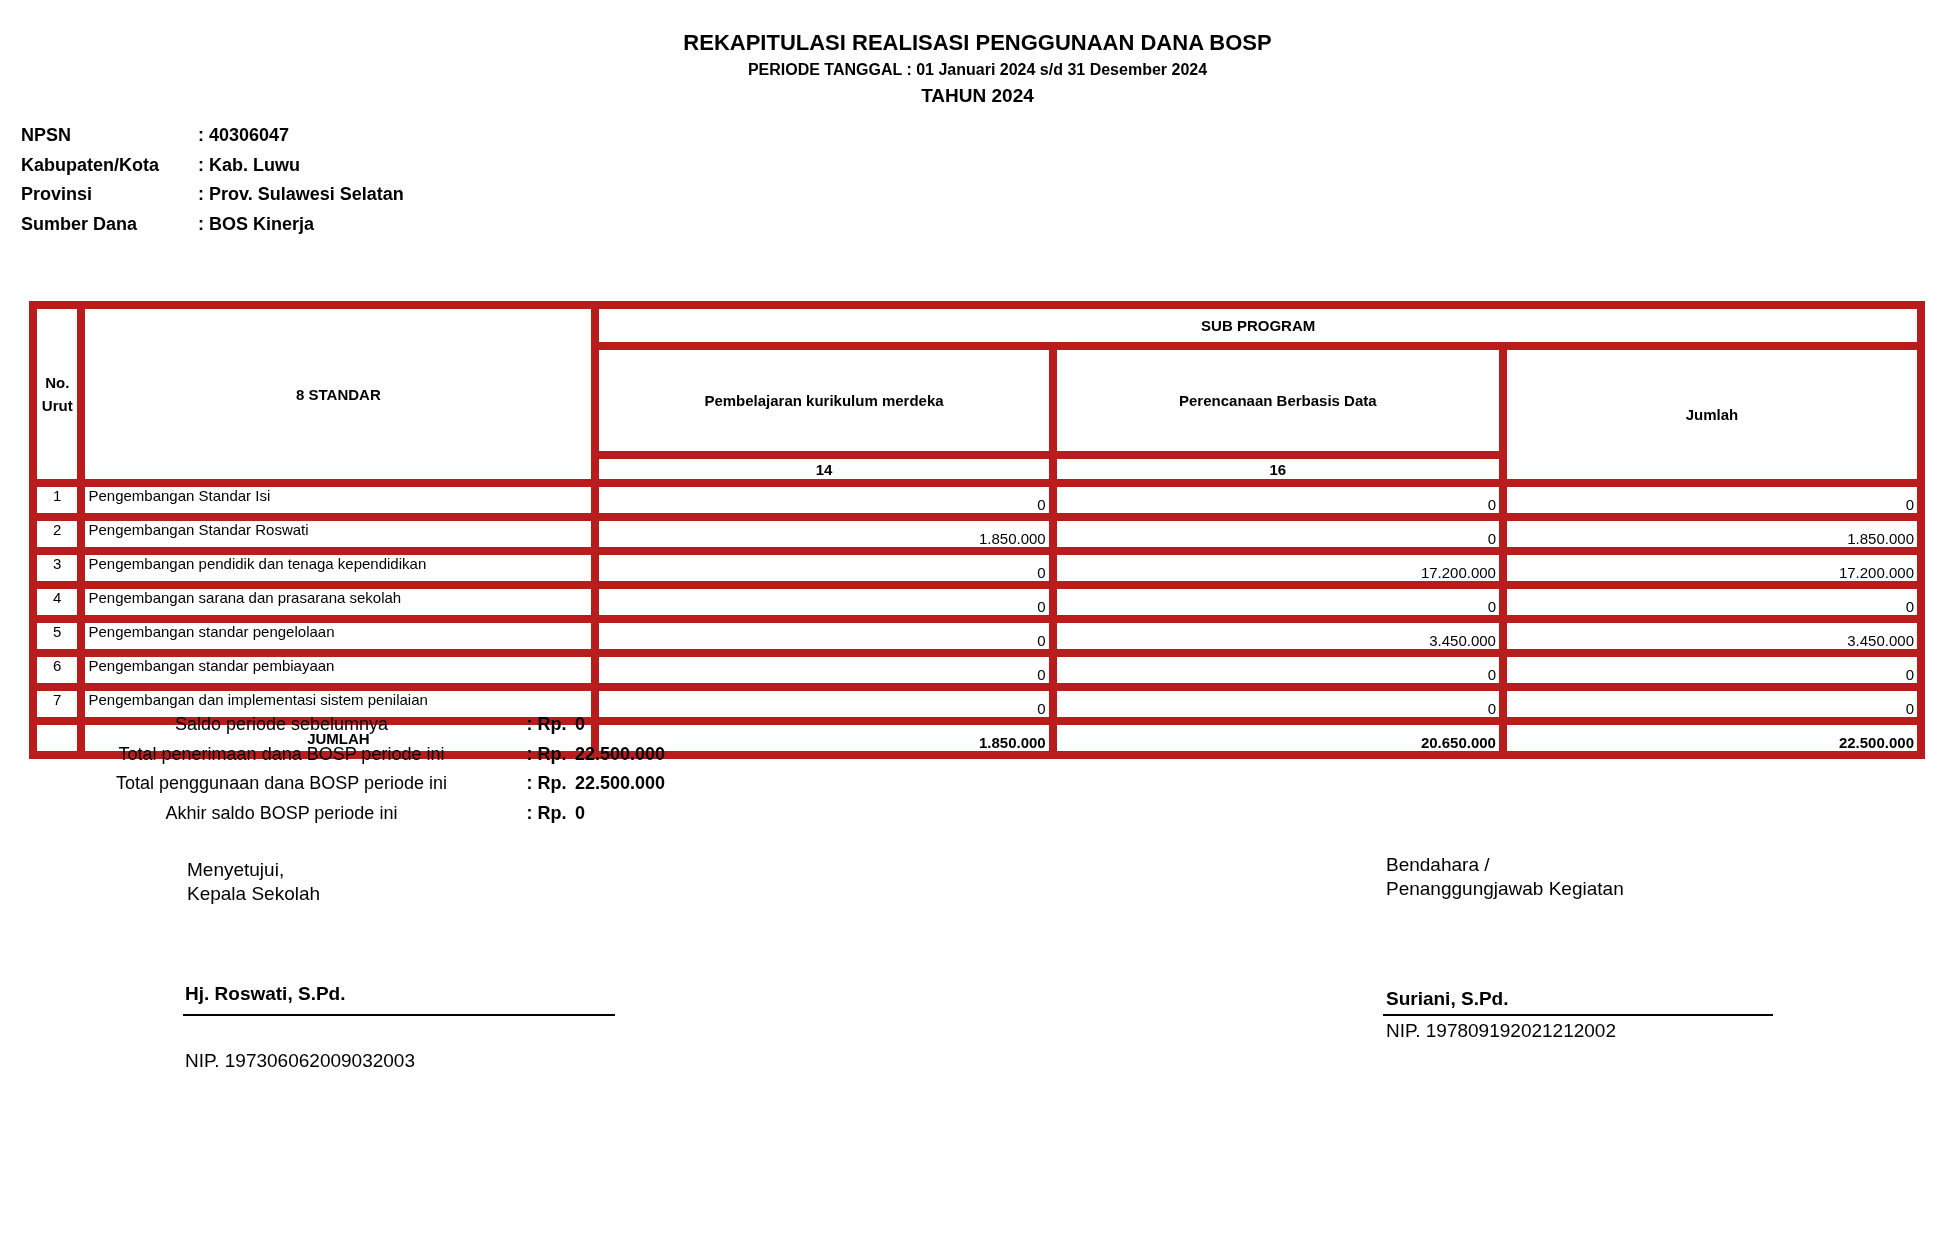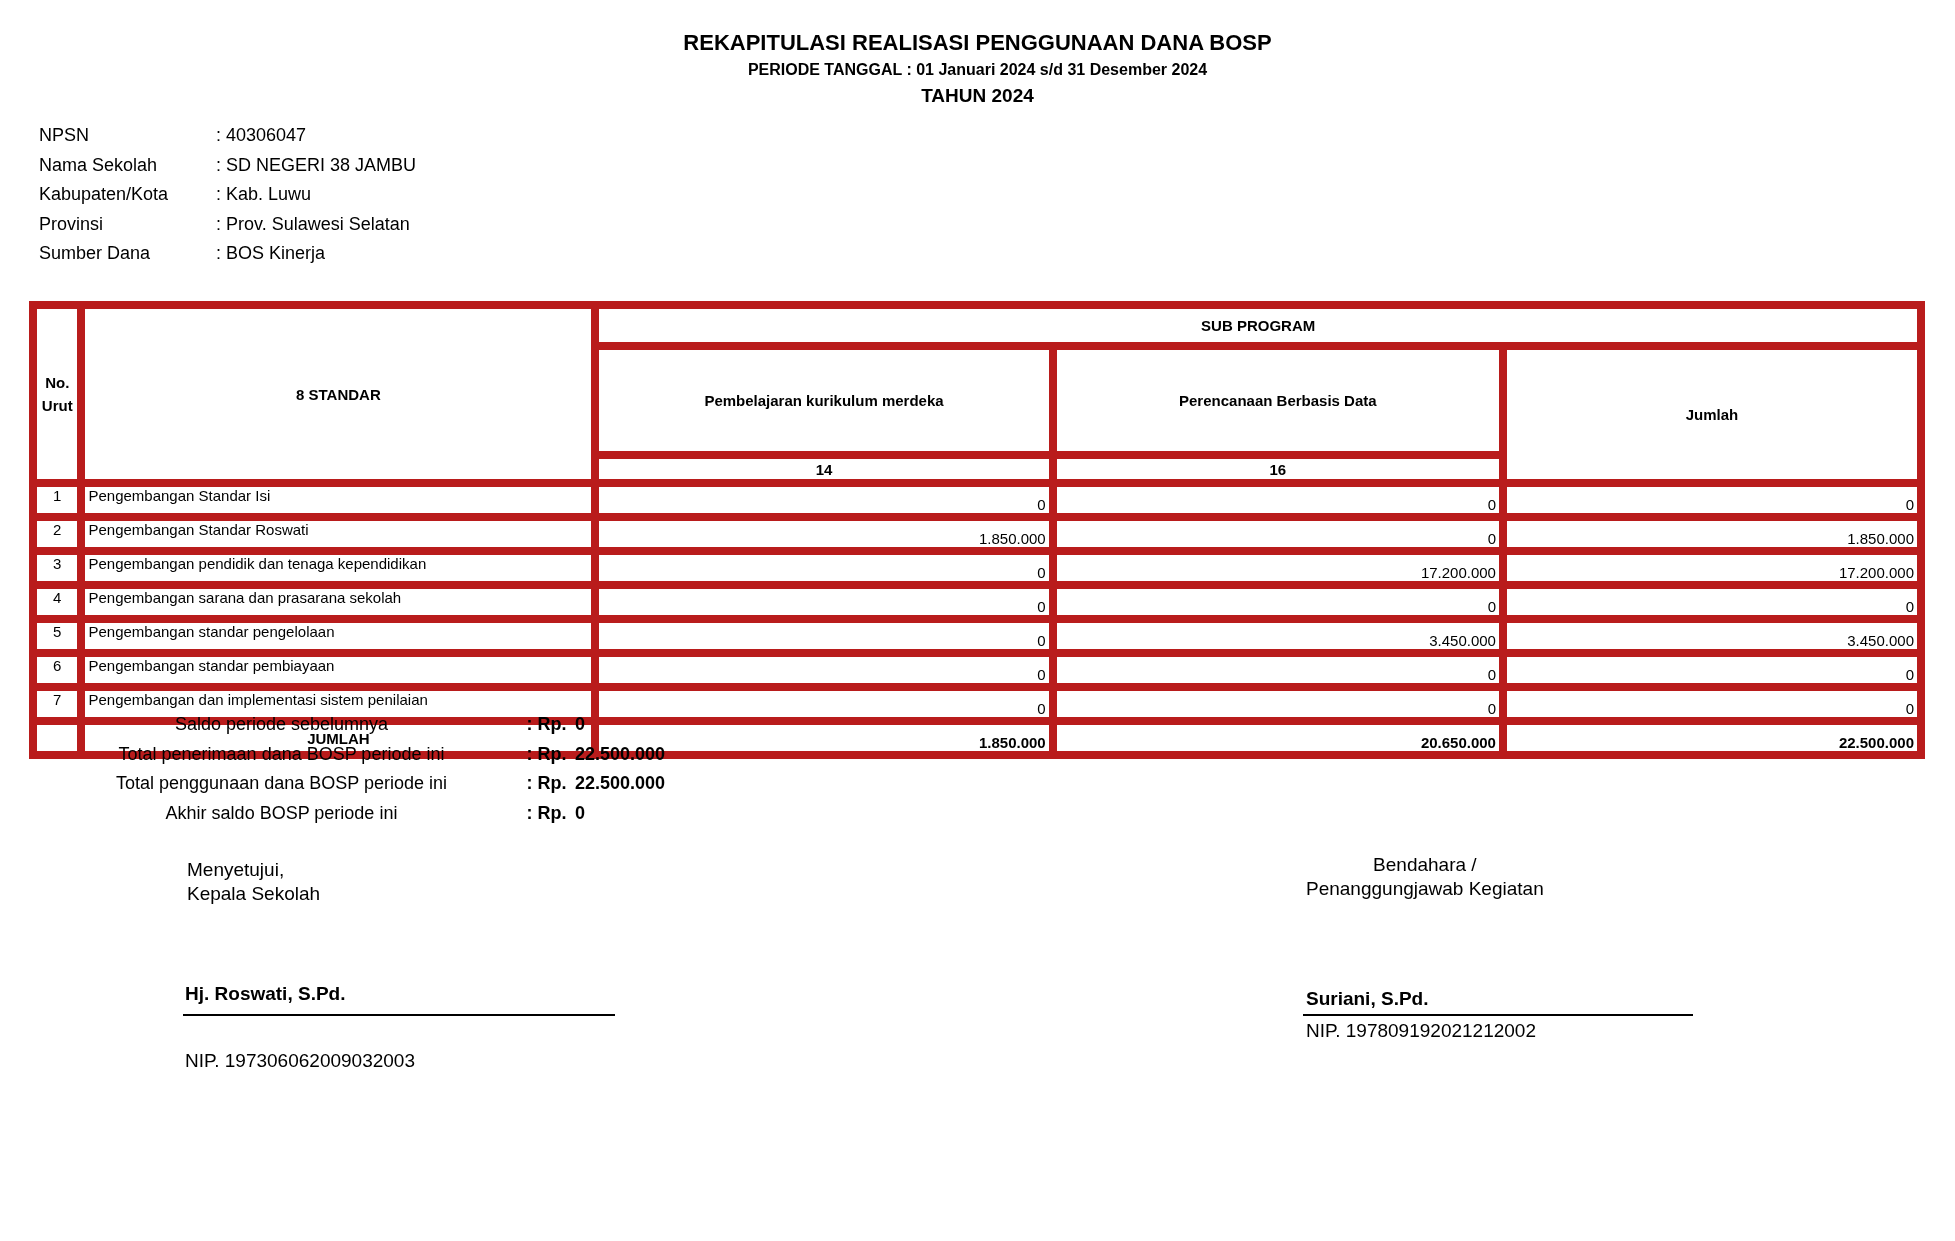--- a/index.html
+++ b/index.html
@@ -3,21 +3,21 @@
 <meta charset="utf-8">
 <style>
   html, body { margin:0; padding:0; background:#ffffff; }
   body { width:1955px; height:1241px; position:relative; overflow:hidden;
          font-family:"Liberation Sans", sans-serif; color:#000; }
   .hdr { position:absolute; left:0; width:1955px; text-align:center; font-weight:bold; }
   #t1 { top:30px; font-size:22px; }
   #t2 { top:61px; font-size:16px; }
   #t3 { top:85px; font-size:19px; }
 
-  .info { position:absolute; left:39px; top:121px; font-size:18px; }
+  .info { position:absolute; left:21px; top:121px; font-size:18px;font-weight:bold; }
   .info .row { height:29.6px; line-height:29.6px; display:flex; }
   .info .lbl { width:177px; }
 
   table.main { position:absolute; left:29px; top:301px; width:1896px;
     border-collapse:collapse; table-layout:fixed; }
   table.main td { border:8px solid #b91c1c; padding:0 3px; font-size:15px; overflow:hidden; white-space:nowrap; }
   .c-no { width:48px; }
   .c-std { width:509px; }
   .c-a { width:453px; }
   .c-b { width:446px; }
@@ -44,40 +44,36 @@
 
   .sig { position:absolute; font-size:19px; }
   .sig .role { line-height:24px; }
   .sig .name { position:absolute; font-weight:bold; white-space:nowrap; }
   .sig .line { position:absolute; height:2px; background:#000; }
   .sig .nip { position:absolute; white-space:nowrap; }
   #sigL { left:187px; top:858px; }
   #sigL .name { left:-2px; top:125px; }
   #sigL .line { left:-4px; top:156px; width:432px; }
   #sigL .nip { left:-2px; top:160px;margin-top:32px; }
-  #sigR { left:1306px; top:853px;text-align:center; }
+  #sigR { left:1386px; top:853px; }
   #sigR .name { left:0px; top:135px; }
   #sigR .line { left:-3px; top:161px; width:390px; }
   #sigR .nip { left:0px; top:167px; }
 </style>
 </head>
 <body>
 
 <div class="hdr" id="t1">REKAPITULASI REALISASI PENGGUNAAN DANA BOSP</div>
 <div class="hdr" id="t2">PERIODE TANGGAL : 01 Januari 2024 s/d 31 Desember 2024</div>
 <div class="hdr" id="t3">TAHUN 2024</div>
 
 <div class="info">
   <div class="row">
     <span class="lbl">NPSN</span>
     <span>: 40306047</span>
-  </div>
-  <div class="row">
-    <span class="lbl">Nama Sekolah</span>
-    <span>: SD NEGERI 38 JAMBU</span>
   </div>
   <div class="row">
     <span class="lbl">Kabupaten/Kota</span>
     <span>: Kab. Luwu</span>
   </div>
   <div class="row">
     <span class="lbl">Provinsi</span>
     <span>: Prov. Sulawesi Selatan</span>
   </div>
   <div class="row">

